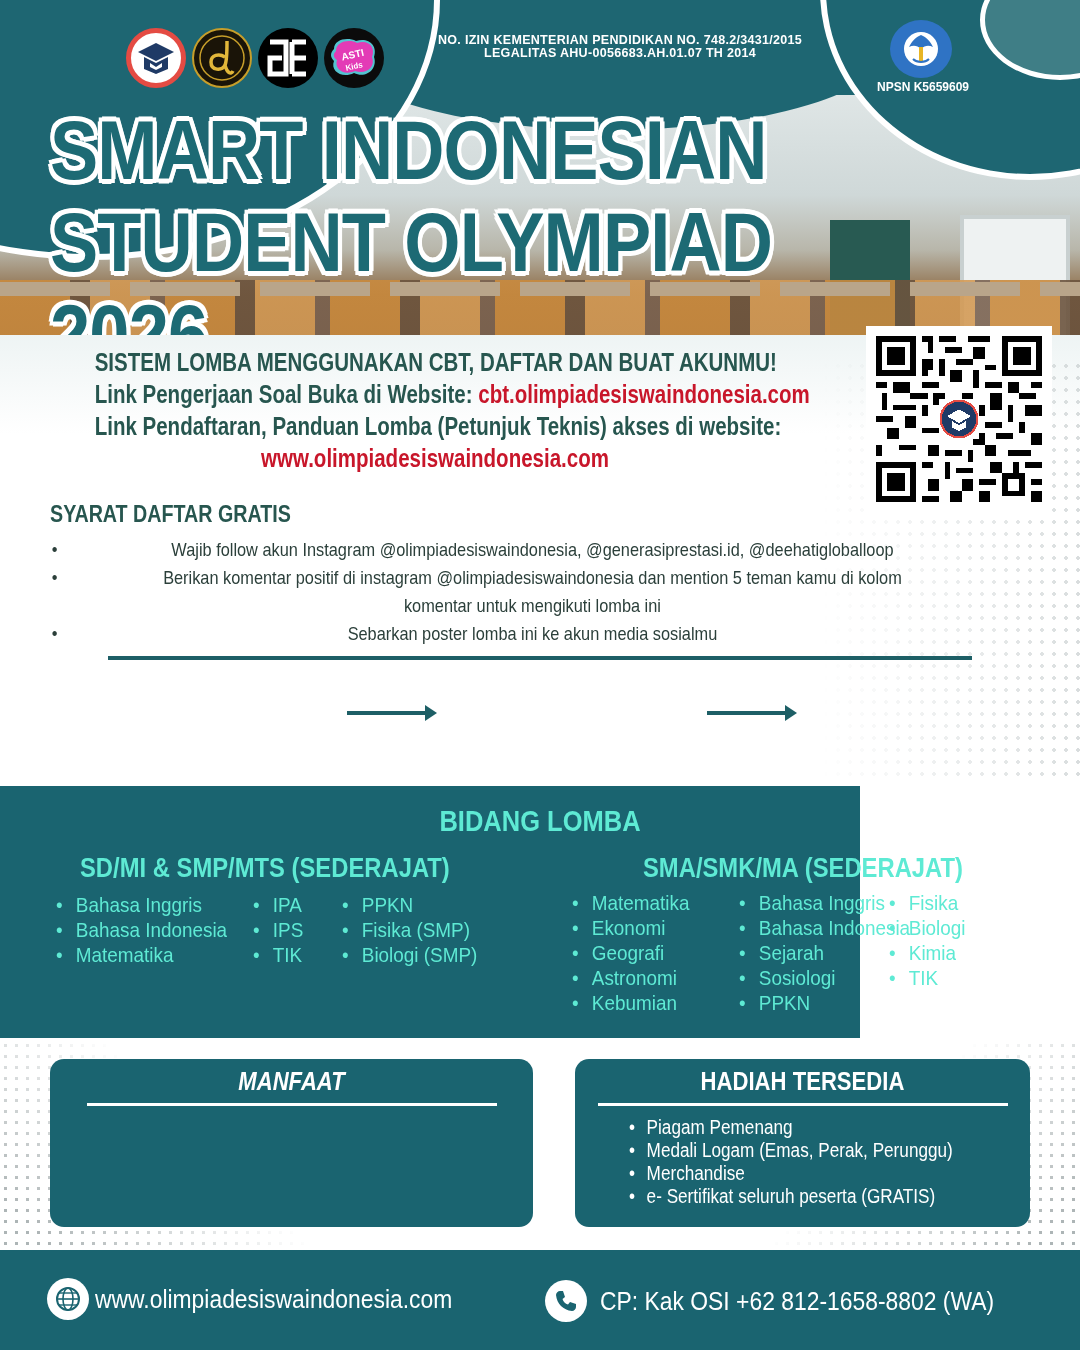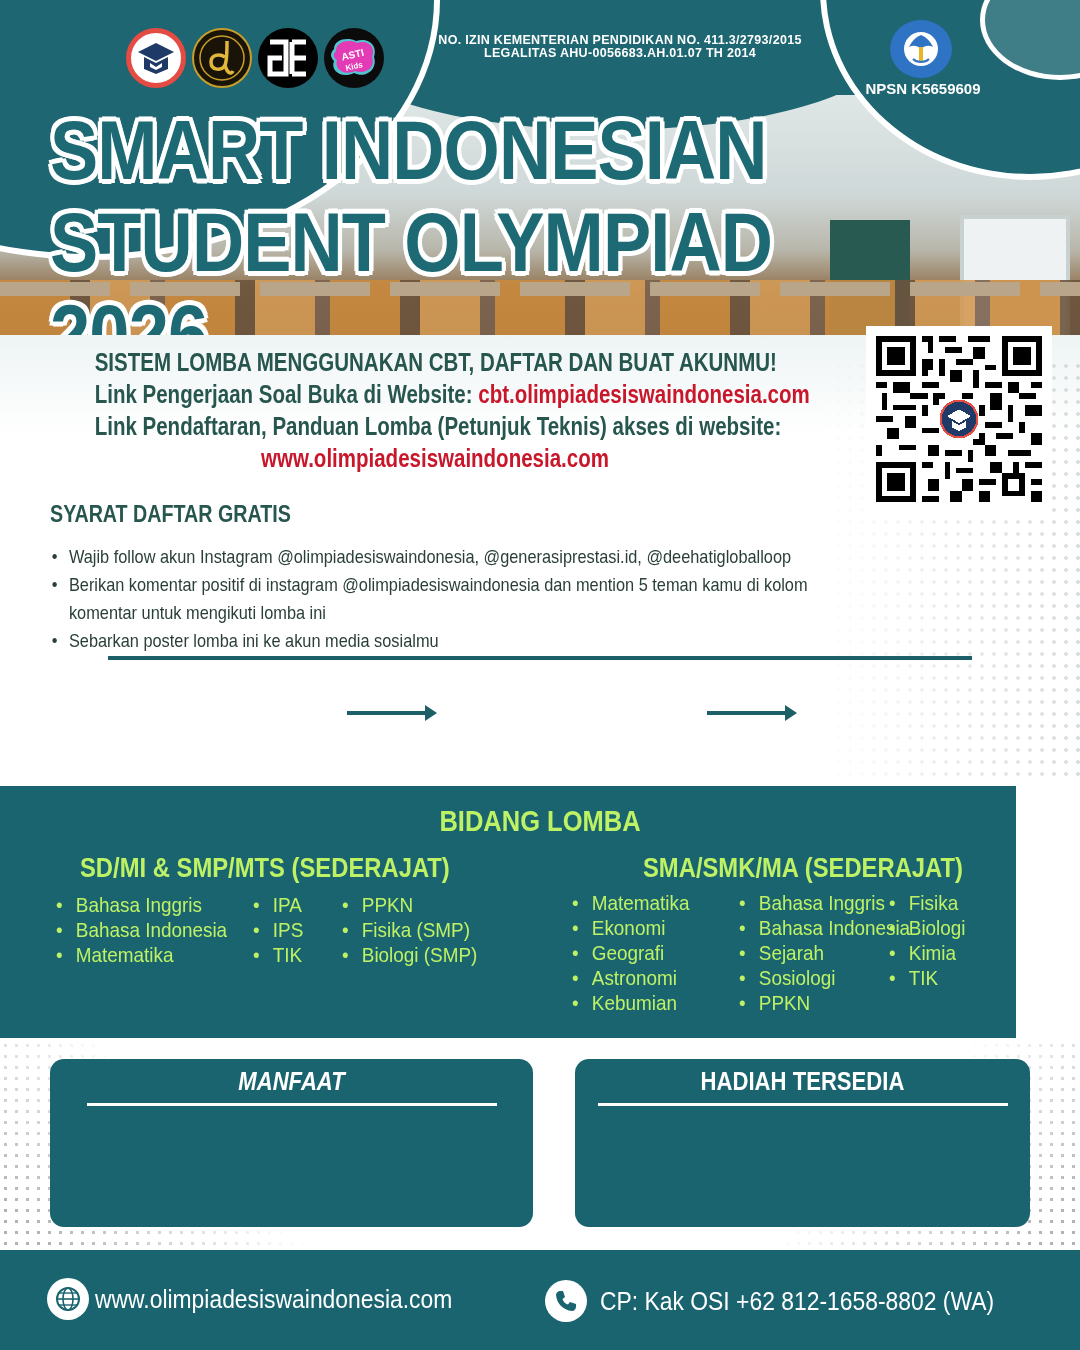--- a/index.html
+++ b/index.html
@@ -28,21 +28,21 @@
   .logo-3 { background: #000; }
   .logo-4 { background: #0b0b0b; }
   .logo svg { display: block; }
 
   .presenter { position: absolute; left: 400px; top: 28px; width: 440px; text-align: center; color: #fff; }
   .presenter-title { font-family: "Liberation Serif", serif; font-weight: bold; font-size: 19px; letter-spacing: 0.2px; }
   .presenter-line { font-size: 12.5px; font-weight: bold; line-height: 13px; letter-spacing: 0.3px; }
   .presenter-line.first { margin-top: 6px; }
 
   .kemdikbud { position: absolute; left: 890px; top: 20px; width: 62px; height: 58px; border-radius: 50%; background: #2f73c4; display: flex; align-items: center; justify-content: center; }
-  .npsn { position: absolute; left: 864px; top: 80px; width: 118px; text-align: center; color: #fff; font-weight: bold; font-size: 15px; }
+  .npsn { position: absolute; left: 864px; top: 80px; width: 118px; text-align: center; color: #fff; font-weight: bold; font-size: 12px; }
 
   .title { position: absolute; left: 50px; top: 104px; font-family: "Liberation Sans", sans-serif; font-weight: bold; color: #1d6a74;
     font-size: 84px; line-height: 92px; letter-spacing: -1px;
     text-shadow: 0 0 0 #fff, 5px 0 0 #fff, -5px 0 0 #fff, 0 5px 0 #fff, 0 -5px 0 #fff, 4px 4px 0 #fff, -4px -4px 0 #fff, 4px -4px 0 #fff, -4px 4px 0 #fff; transform: scaleX(0.86); transform-origin: left top; }
 
   
   .info-bg { position: absolute; left: 0; top: 335px; width: 1080px; height: 450px;
     background: linear-gradient(180deg, #eef4f4 0%, #ffffff 22%, #ffffff 100%); }
   .dots-right { position: absolute; right: 0; top: 360px; width: 260px; height: 420px;
     background-image: radial-gradient(#c9cfd0 1.6px, transparent 2px); background-size: 12px 12px; opacity: .7;
@@ -50,39 +50,39 @@
 
   .cbt-block { position: absolute; left: 20px; top: 346px; width: 830px; text-align: center; color: #27564f; font-weight: bold; }
   .cbt-line { font-size: 25px; line-height: 32px; transform: scaleX(0.82); transform-origin: center; white-space: nowrap; }
   .red { color: #c8162a; }
 
   .qr { position: absolute; left: 866px; top: 326px; width: 186px; height: 186px; background: #fff; padding: 10px; }
   .qr svg { width: 166px; height: 166px; display: block; }
 
   .req { position: absolute; left: 50px; top: 500px; width: 960px; color: #2b3f3a; }
   .req-title { font-weight: bold; font-size: 24px; color: #27564f; transform: scaleX(0.82); transform-origin: left; white-space: nowrap; }
-  .req-list { list-style: none; margin-top: 15px; }
+  .req-list { list-style: none; margin-top: 8px; text-align: center; }
   .req-list li { position: relative; padding-left: 22px; font-size: 19px; line-height: 28px; transform: scaleX(0.86); transform-origin: left; width: 1100px; }
   .req-list li::before { content: "•"; position: absolute; left: 2px; color: #2b3f3a; }
 
   .divider { position: absolute; left: 108px; top: 656px; width: 864px; height: 4px; background: #1d5f66; }
 
   .timeline { position: absolute; left: 0; top: 672px; width: 1080px; height: 90px; }
   .tl-step { position: absolute; text-align: center; color: #27564f; font-weight: bold; }
   .tl-label { font-size: 28px; line-height: 40px; transform: scaleX(0.82); white-space: nowrap; }
   .tl-date { font-size: 30px; line-height: 40px; transform: scaleX(0.82); white-space: nowrap; }
   .tl-1 { left: 20px; width: 340px; }
   .tl-2 { left: 420px; width: 300px; }
   .tl-3 { left: 800px; width: 265px; }
   .tl-arrow { position: absolute; top: 704px; height: 18px; }
   .tl-arrow .shaft { position: absolute; left: 0; top: 7px; height: 4px; background: #1d5f66; }
   .tl-arrow .head { position: absolute; top: 1px; width: 0; height: 0; border-top: 8px solid transparent; border-bottom: 8px solid transparent; border-left: 12px solid #1d5f66; }
 
   
-  .bidang { position: absolute; left: 0; top: 786px; width: 1016px; height: 252px; background: #1a6470; color: #bef264; }
+  .bidang { position: absolute; left: 0; top: 786px; width: 860px; height: 252px; background: #1a6470; color: #5eead4; }
   .bidang-title { position: absolute; left: 0; top: 18px; width: 1080px; text-align: center; font-weight: bold; font-size: 30px; transform: scaleX(0.85); }
   .group-title { position: absolute; font-weight: bold; font-size: 28px; white-space: nowrap; transform: scaleX(0.85); transform-origin: left; }
   .gt-1 { left: 80px; top: 66px; }
   .gt-2 { left: 643px; top: 66px; }
   .subj-col { position: absolute; list-style: none; }
   .subj-col li { position: relative; padding-left: 22px; font-size: 21px; line-height: 25px; white-space: nowrap; transform: scaleX(0.9); transform-origin: left; }
   .subj-col li::before { content: "•"; position: absolute; left: 0; }
 
   
   .cards-bg { position: absolute; left: 0; top: 1038px; width: 1080px; height: 212px; background: #fff; }
@@ -154,21 +154,21 @@
       <svg width="52" height="46" viewBox="0 0 52 46">
         <path d="M6 14 C6 4 20 2 28 6 C40 2 50 10 46 22 C50 34 38 44 26 38 C14 44 2 36 6 26 C2 22 2 18 6 14 Z" fill="#53c3d0"></path>
         <path d="M8 16 C8 6 22 4 29 8 C40 4 48 12 44 22 C48 32 38 40 27 36 C16 41 6 34 9 25 C5 22 5 19 8 16 Z" fill="#e33bb6"></path>
         <text x="14" y="23" font-size="10" font-weight="bold" fill="#fff" font-family="Liberation Sans, sans-serif" transform="rotate(-12 26 23)">ASTI</text>
         <text x="18" y="34" font-size="8" font-weight="bold" fill="#fff" font-family="Liberation Sans, sans-serif" transform="rotate(-12 26 34)">Kids</text>
       </svg>
     </div>
   </div>
 
   <div class="presenter">
-    <div class="presenter-line first">NO. IZIN KEMENTERIAN PENDIDIKAN NO. 411.3/2793/2015</div>
+    <div class="presenter-line first">NO. IZIN KEMENTERIAN PENDIDIKAN NO. 748.2/3431/2015</div>
     <div class="presenter-line">LEGALITAS AHU-0056683.AH.01.07 TH 2014</div>
   </div>
 
   <div class="kemdikbud">
     <svg width="40" height="40" viewBox="0 0 40 40">
       <circle cx="20" cy="20" r="17" fill="#fff"></circle>
       <path d="M8 18 C12 10 16 8 20 6 C24 8 28 10 32 18 C28 16 24 16 20 20 C16 16 12 16 8 18 Z" fill="#2f73c4"></path>
       <rect x="18" y="18" width="4" height="14" fill="#e8b524"></rect>
       <path d="M12 30 C16 34 24 34 28 30" fill="none" stroke="#2f73c4" stroke-width="2"></path>
     </svg>
@@ -346,20 +346,26 @@
 
   <div class="card card-1">
     <div class="card-title">MANFAAT</div>
     <div class="card-rule"></div>
   </div>
   <style>.card-list li.cont::before{content:"";}</style>
 
   <div class="card card-2">
     <div class="card-title">HADIAH TERSEDIA</div>
     <div class="card-rule"></div>
+    <ul class="card-list">
+      <li>Piagam Pemenang</li>
+      <li>Medali Logam (Emas, Perak, Perunggu)</li>
+      <li>Merchandise</li>
+      <li>e- Sertifikat seluruh peserta (GRATIS)</li>
+    </ul>
   </div>
 
   <div class="footer">
     <div class="foot-icon fi-1">
       <svg width="28" height="28" viewBox="0 0 28 28">
         <circle cx="14" cy="14" r="11" fill="none" stroke="#1a6470" stroke-width="2"></circle>
         <ellipse cx="14" cy="14" rx="5" ry="11" fill="none" stroke="#1a6470" stroke-width="1.6"></ellipse>
         <line x1="3" y1="14" x2="25" y2="14" stroke="#1a6470" stroke-width="1.6"></line>
         <line x1="5" y1="8" x2="23" y2="8" stroke="#1a6470" stroke-width="1.4"></line>
         <line x1="5" y1="20" x2="23" y2="20" stroke="#1a6470" stroke-width="1.4"></line>

